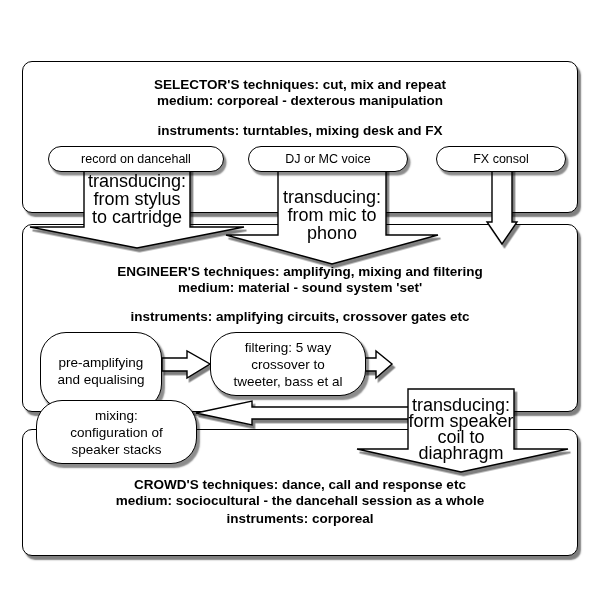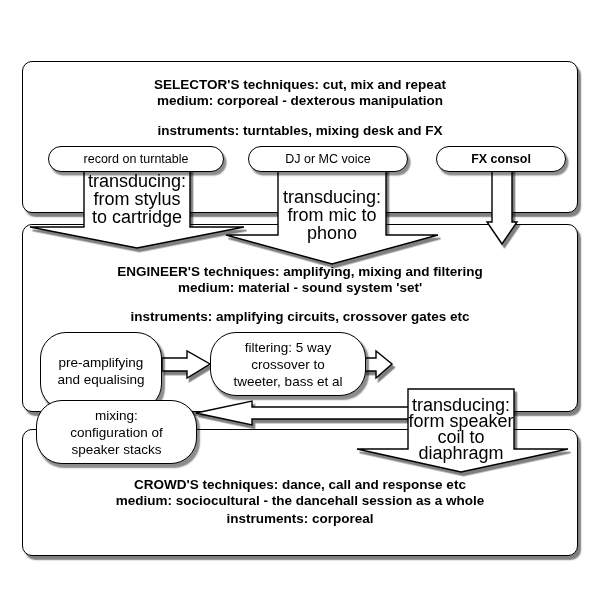--- a/index.html
+++ b/index.html
@@ -59,23 +59,23 @@
   <div class="boxtext" style="top:79px;">instruments: turntables, mixing desk and FX</div>
 
   <div class="boxtext" style="top:220px;">ENGINEER'S techniques: amplifying, mixing and filtering
 medium: material - sound system 'set'</div>
   <div class="boxtext" style="top:265px;">instruments: amplifying circuits, crossover gates etc</div>
 
   <div class="boxtext" style="top:433px;">CROWD'S techniques: dance, call and response etc
 medium: sociocultural - the dancehall session as a whole</div>
   <div class="boxtext" style="top:467px;">instruments: corporeal</div>
 
-  <div class="node pill" style="left:48px; top:102px; width:176px; height:26px;">record on turntable</div>
+  <div class="node pill" style="left:48px; top:102px; width:176px; height:26px;">record on dancehall</div>
   <div class="node pill" style="left:248px; top:102px; width:160px; height:26px;">DJ or MC voice</div>
-  <div class="node pill" style="left:436px; top:102px; width:130px; height:26px;font-weight:bold;">FX consol</div>
+  <div class="node pill" style="left:436px; top:102px; width:130px; height:26px;">FX consol</div>
 
   <div class="node rnode" style="left:40px; top:288px; width:122px; height:78px;">pre-amplifying
 and equalising</div>
   <div class="node rnode" style="left:210px; top:288px; width:156px; height:64px;">filtering: 5 way
 crossover to
 tweeter, bass et al</div>
   <div class="node rnode" style="left:36px; top:356px; width:161px; height:64px;">mixing:
 configuration of
 speaker stacks</div>
 

